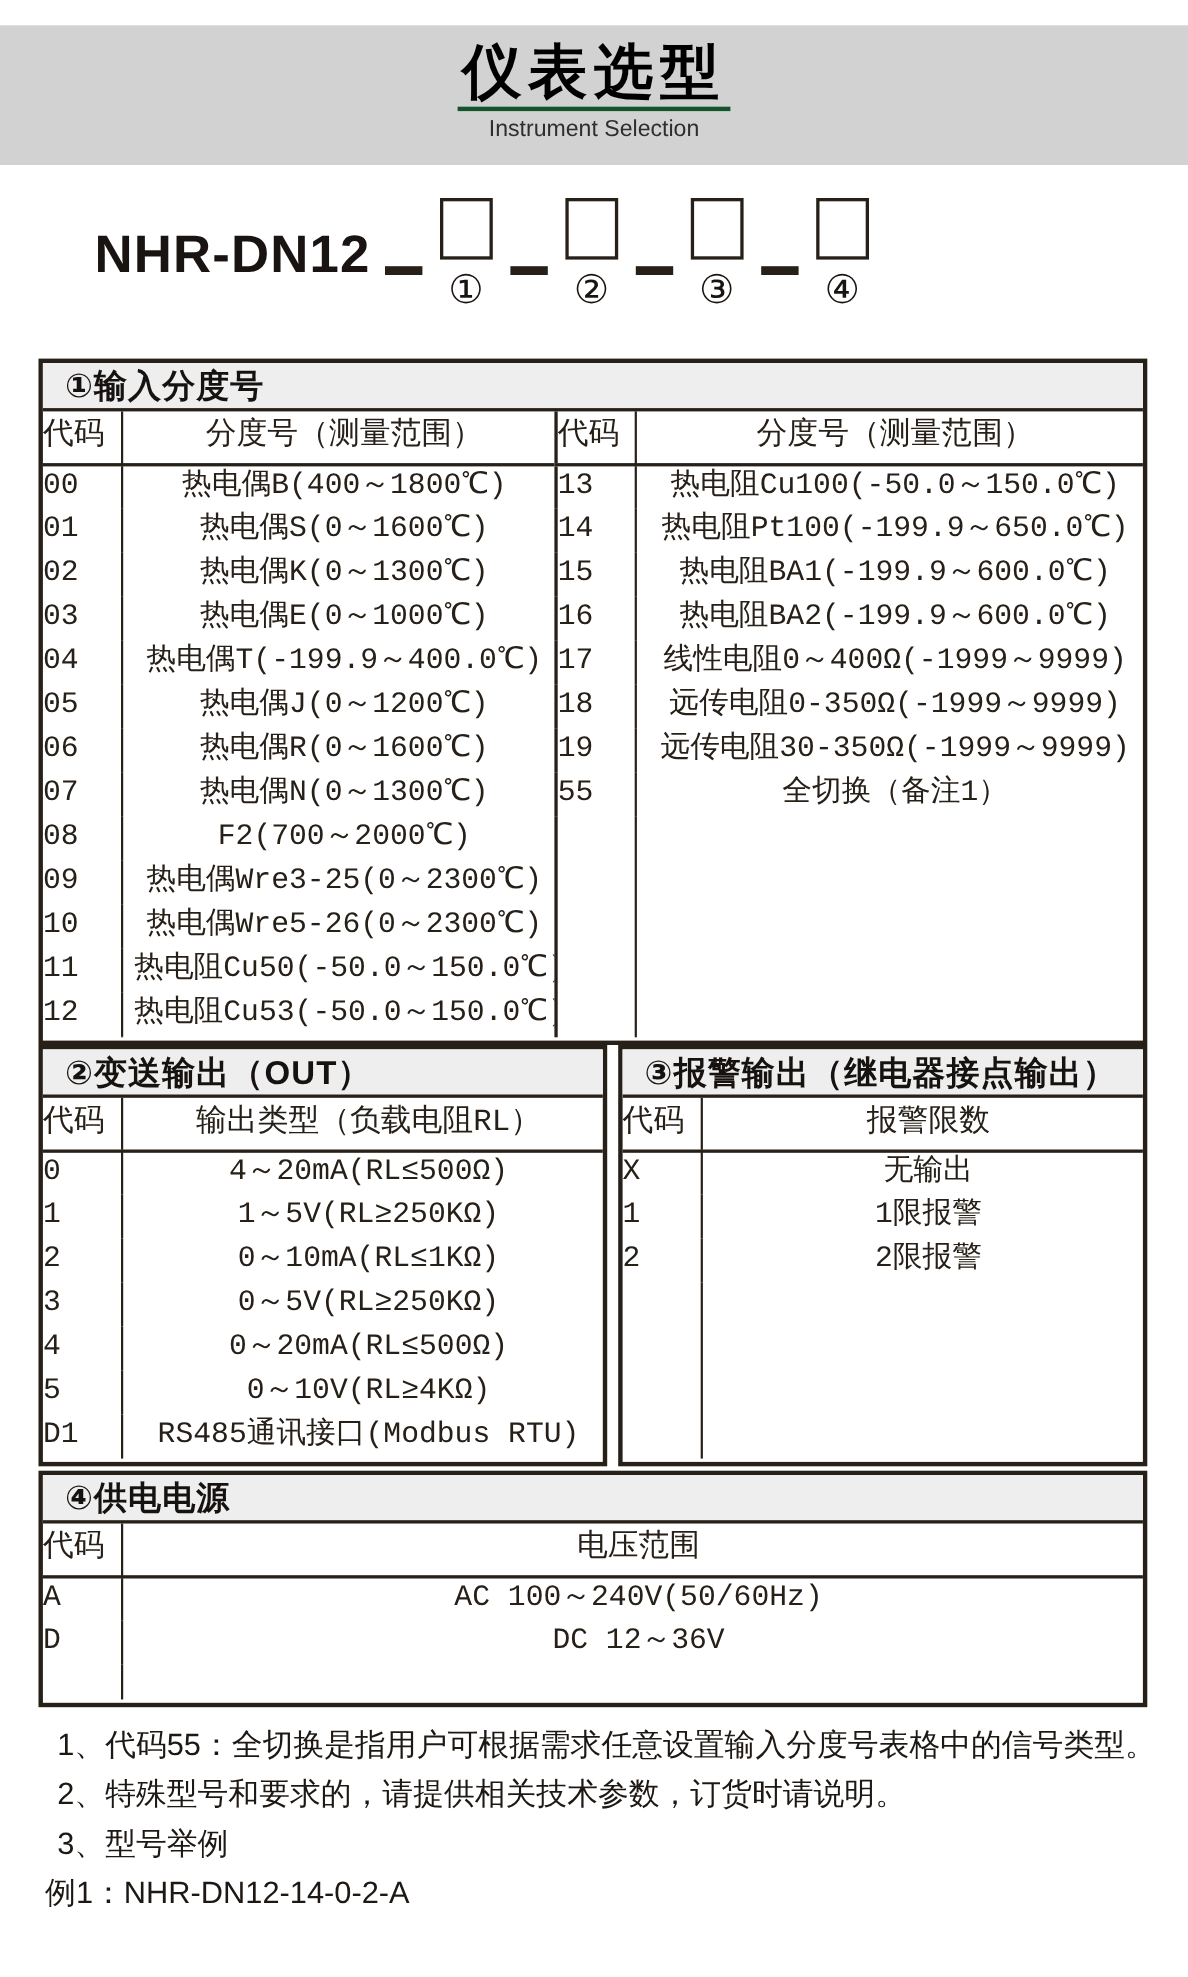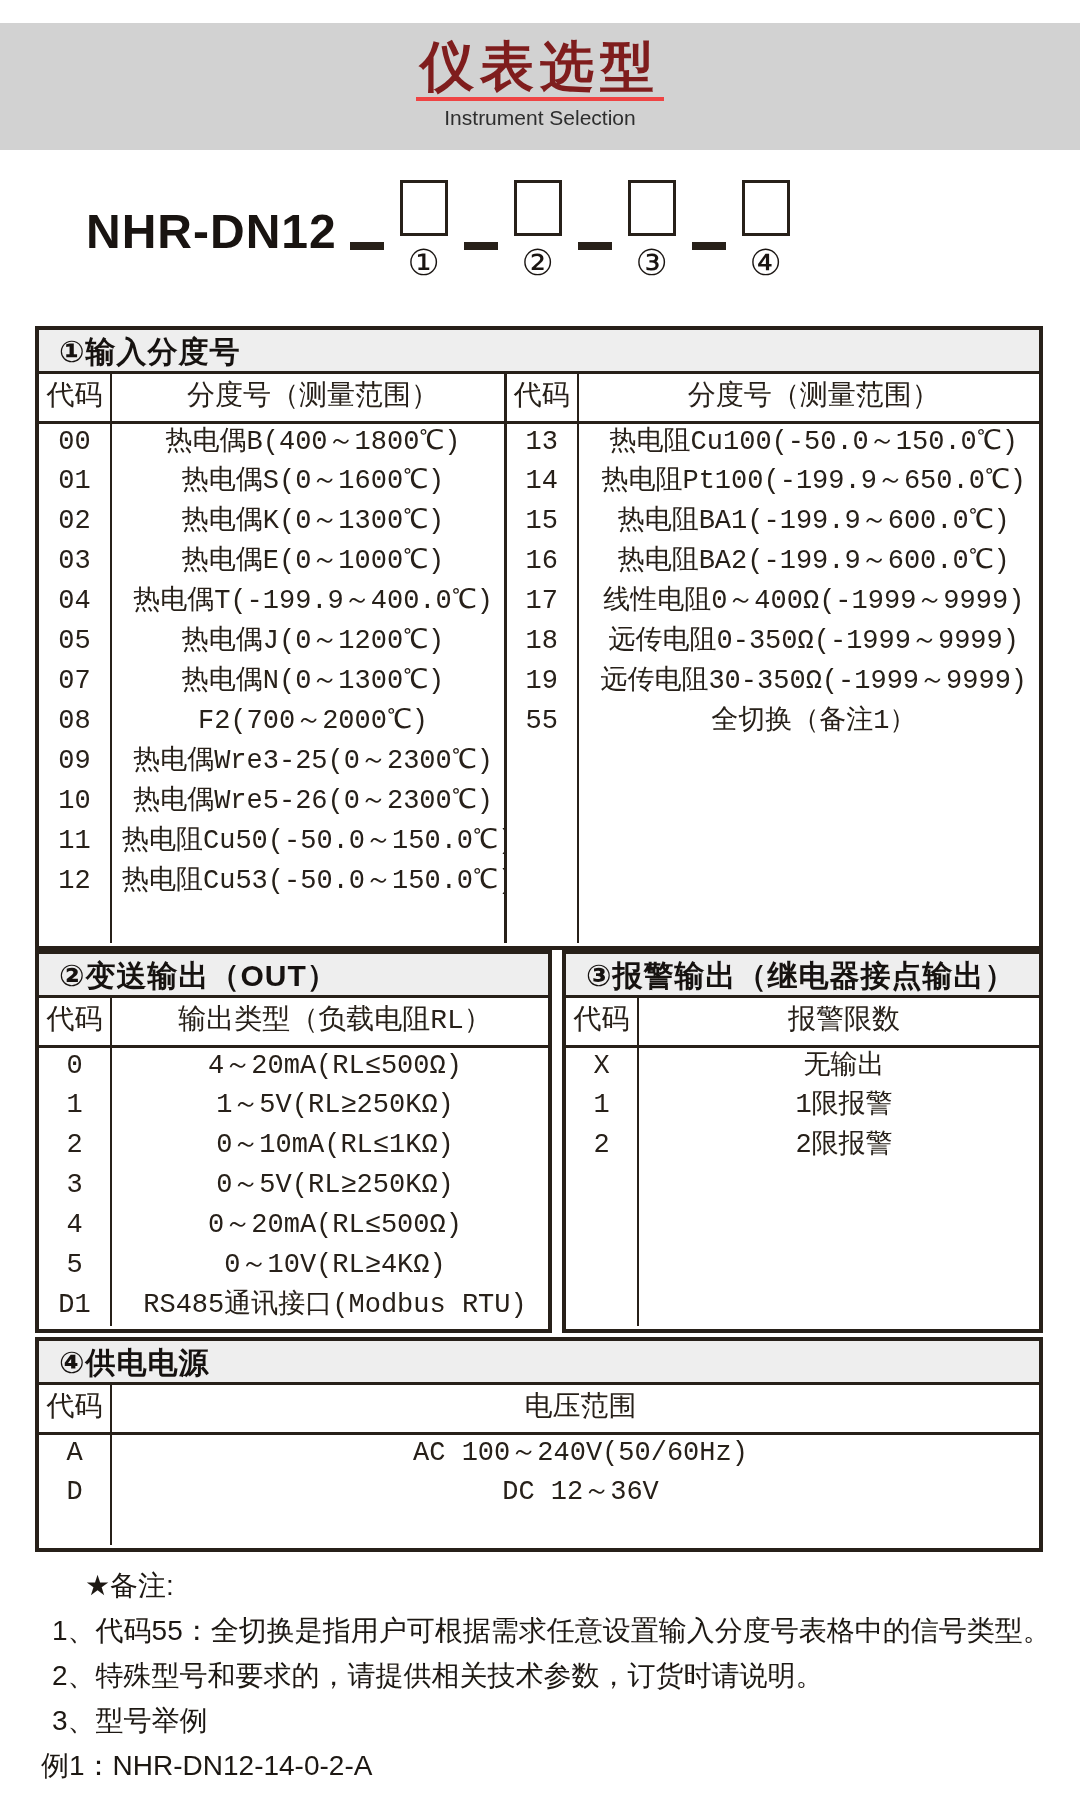--- a/index.html
+++ b/index.html
@@ -8,21 +8,21 @@
     --titleband:#d2d2d2;
     --sans:"Liberation Sans","DejaVu Sans",sans-serif;
     --mono:"Liberation Mono","DejaVu Sans Mono",monospace;
   }
   *{box-sizing:border-box;margin:0;padding:0}
   html,body{background:#ffffff}
   .page{position:relative;width:1080px;height:1797px;background:#fff;overflow:hidden;color:var(--ink)}
 
   
   .title-band{position:absolute;top:23px;left:0;width:1080px;height:127px;background:var(--titleband);text-align:center}
-  .main-title{display:inline-block;margin-top:12px;font:700 54px/62px var(--sans);letter-spacing:6px;color:#7f1d1d;border-bottom:4px solid #ef4444;padding:0 4px 0}
+  .main-title{display:inline-block;margin-top:12px;font:700 54px/62px var(--sans);letter-spacing:6px;color:#000000;border-bottom:4px solid #14532d;padding:0 4px 0}
   .subtitle{font:400 21px/26px var(--sans);color:#2e2e2e;margin-top:4px}
 
   
   .model{position:absolute;top:180px;left:86px;display:flex;align-items:center}
   .model-prefix{font:700 48px/62px var(--sans);letter-spacing:1px;color:#191411}
   .dash{width:34px;height:8px;background:var(--ink);margin:28px 13px 0 13px}
   .slot{display:flex;flex-direction:column;align-items:center;width:54px}
   .slot .box{width:48px;height:56px;border:3px solid var(--ink);background:#fff}
   .slot .num{margin-top:6px;font:400 36px/42px var(--sans);color:#191411}
 
@@ -32,21 +32,21 @@
         font:700 30px/44px var(--sans);color:#161210;padding-left:20px;letter-spacing:1px;white-space:nowrap}
   .sec table{border-collapse:collapse;table-layout:fixed;width:100%;height:calc(100% - 47px)}
   .halves{display:flex;height:calc(100% - 47px)}
   .halves table{height:100%}
   table.half-left{flex:0 0 465px;width:465px}
   table.half-right{flex:1;border-left:3px solid var(--ink)}
   col.ccode{width:72px}
   thead tr{height:48px;border-bottom:3px solid var(--ink)}
   th{font:400 28px/1.1 var(--mono);font-weight:400;white-space:nowrap;overflow:hidden}
   td{font:400 27px/1.15 var(--mono);white-space:nowrap;overflow:hidden}
-  th.code,td.code{border-right:2px solid var(--ink);text-align:center}
+  th.code,td.code{border-right:2px solid var(--ink);text-align:left}
   th.desc,td.desc{text-align:center;padding-left:10px}
   tbody tr.r{height:40px}
   tbody tr.filler td{height:auto}
 
   
   .notes{position:absolute;top:1563px;left:0;width:1080px}
   .note-line{font:400 28px/45px var(--sans);color:#1d1813;white-space:nowrap}
   .nl-title{padding-left:85px}
   .nl-item{padding-left:52px}
   .nl-example{padding-left:41px}
@@ -116,20 +116,24 @@
               <td class="code">03</td>
               <td class="desc">热电偶E(0～1000℃)</td>
             </tr>
             <tr class="r">
               <td class="code">04</td>
               <td class="desc">热电偶T(-199.9～400.0℃)</td>
             </tr>
             <tr class="r">
               <td class="code">05</td>
               <td class="desc">热电偶J(0～1200℃)</td>
+            </tr>
+            <tr class="r">
+              <td class="code">06</td>
+              <td class="desc">热电偶R(0～1600℃)</td>
             </tr>
             <tr class="r">
               <td class="code">07</td>
               <td class="desc">热电偶N(0～1300℃)</td>
             </tr>
             <tr class="r">
               <td class="code">08</td>
               <td class="desc">F2(700～2000℃)</td>
             </tr>
             <tr class="r">
@@ -315,20 +319,19 @@
           </tr>
           <tr class="filler">
             <td class="code"></td>
             <td class="desc"></td>
           </tr>
         </tbody>
     </table>
   </div>
 
   <div class="notes">
-    <div class="note-line nl-title">★备注:</div>
     <div class="note-line nl-item">1、代码55：全切换是指用户可根据需求任意设置输入分度号表格中的信号类型。</div>
     <div class="note-line nl-item">2、特殊型号和要求的，请提供相关技术参数，订货时请说明。</div>
     <div class="note-line nl-item">3、型号举例</div>
     <div class="note-line nl-example">例1：NHR-DN12-14-0-2-A</div>
   </div>
 
 </div>
 
 </body></html>

